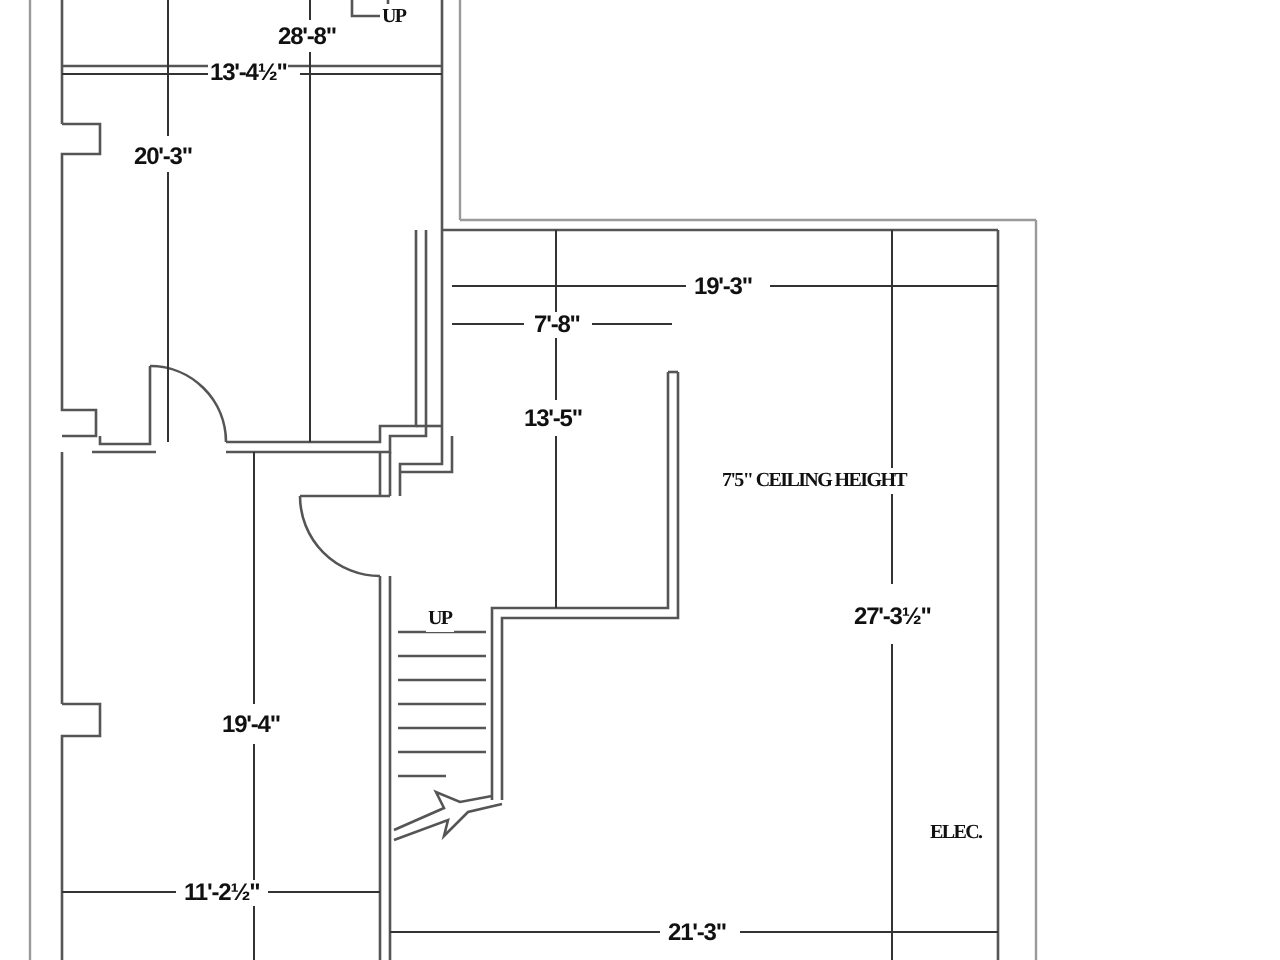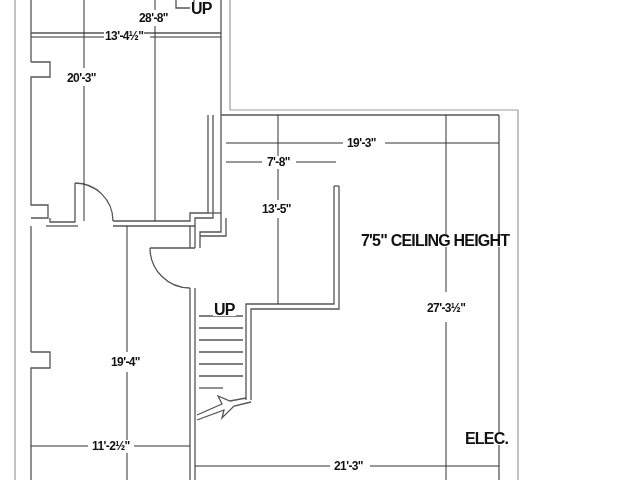--- a/index.html
+++ b/index.html
@@ -4,21 +4,21 @@
   <style>
     html, body { margin:0; padding:0; background:#ffffff; }
     body { width:640px; height:480px; overflow:hidden; position:relative; }
     #plan { position:absolute; left:0; top:0; width:640px; height:480px; }
     .wall { stroke:#555; stroke-width:1.3; fill:none; }
     .wall-light { stroke:#9a9a9a; stroke-width:1.2; fill:none; }
     .dim { stroke:#333; stroke-width:1; fill:none; }
     .lbl { position:absolute; font-family:"Liberation Sans", sans-serif; font-weight:bold;
            color:#111; font-size:12px; white-space:nowrap; letter-spacing:-0.6px;
            background:#fff; padding:0 1px; line-height:13px; }
-    .lbl.small { font-size:16px; letter-spacing:-0.8px; }
+    .lbl.small { font-size:10px; letter-spacing:-0.8px;font-family:Liberation Serif, serif; }
   </style>
 </head>
 <body>
 
 <div>
   <svg id="plan" viewBox="0 0 640 480" xmlns="http://www.w3.org/2000/svg">
 
     <g>
       <line class="wall-light" x1="15" y1="0" x2="15" y2="480"></line>
       <line class="wall" x1="31" y1="0" x2="31" y2="62"></line>
@@ -117,16 +117,16 @@
   <span class="lbl" style="left:138px;top:12px;">28'-8"</span>
   <span class="lbl" style="left:104px;top:30px;">13'-4½"</span>
   <span class="lbl" style="left:66px;top:72px;">20'-3"</span>
   <span class="lbl" style="left:346px;top:137px;">19'-3"</span>
   <span class="lbl" style="left:266px;top:156px;">7'-8"</span>
   <span class="lbl" style="left:261px;top:203px;">13'-5"</span>
   <span class="lbl small" style="left:360px;top:234px;">7'5" CEILING HEIGHT</span>
   <span class="lbl" style="left:426px;top:302px;">27'-3½"</span>
   <span class="lbl small" style="left:213px;top:303px;">UP</span>
   <span class="lbl" style="left:110px;top:356px;">19'-4"</span>
-  <span class="lbl small" style="left:464px;top:432px;">ELEC.</span>
+  <span class="lbl small" style="left:464px;top:410px;">ELEC.</span>
   <span class="lbl" style="left:91px;top:440px;">11'-2½"</span>
   <span class="lbl" style="left:333px;top:460px;">21'-3"</span>
 </div>
 
 </body></html>

